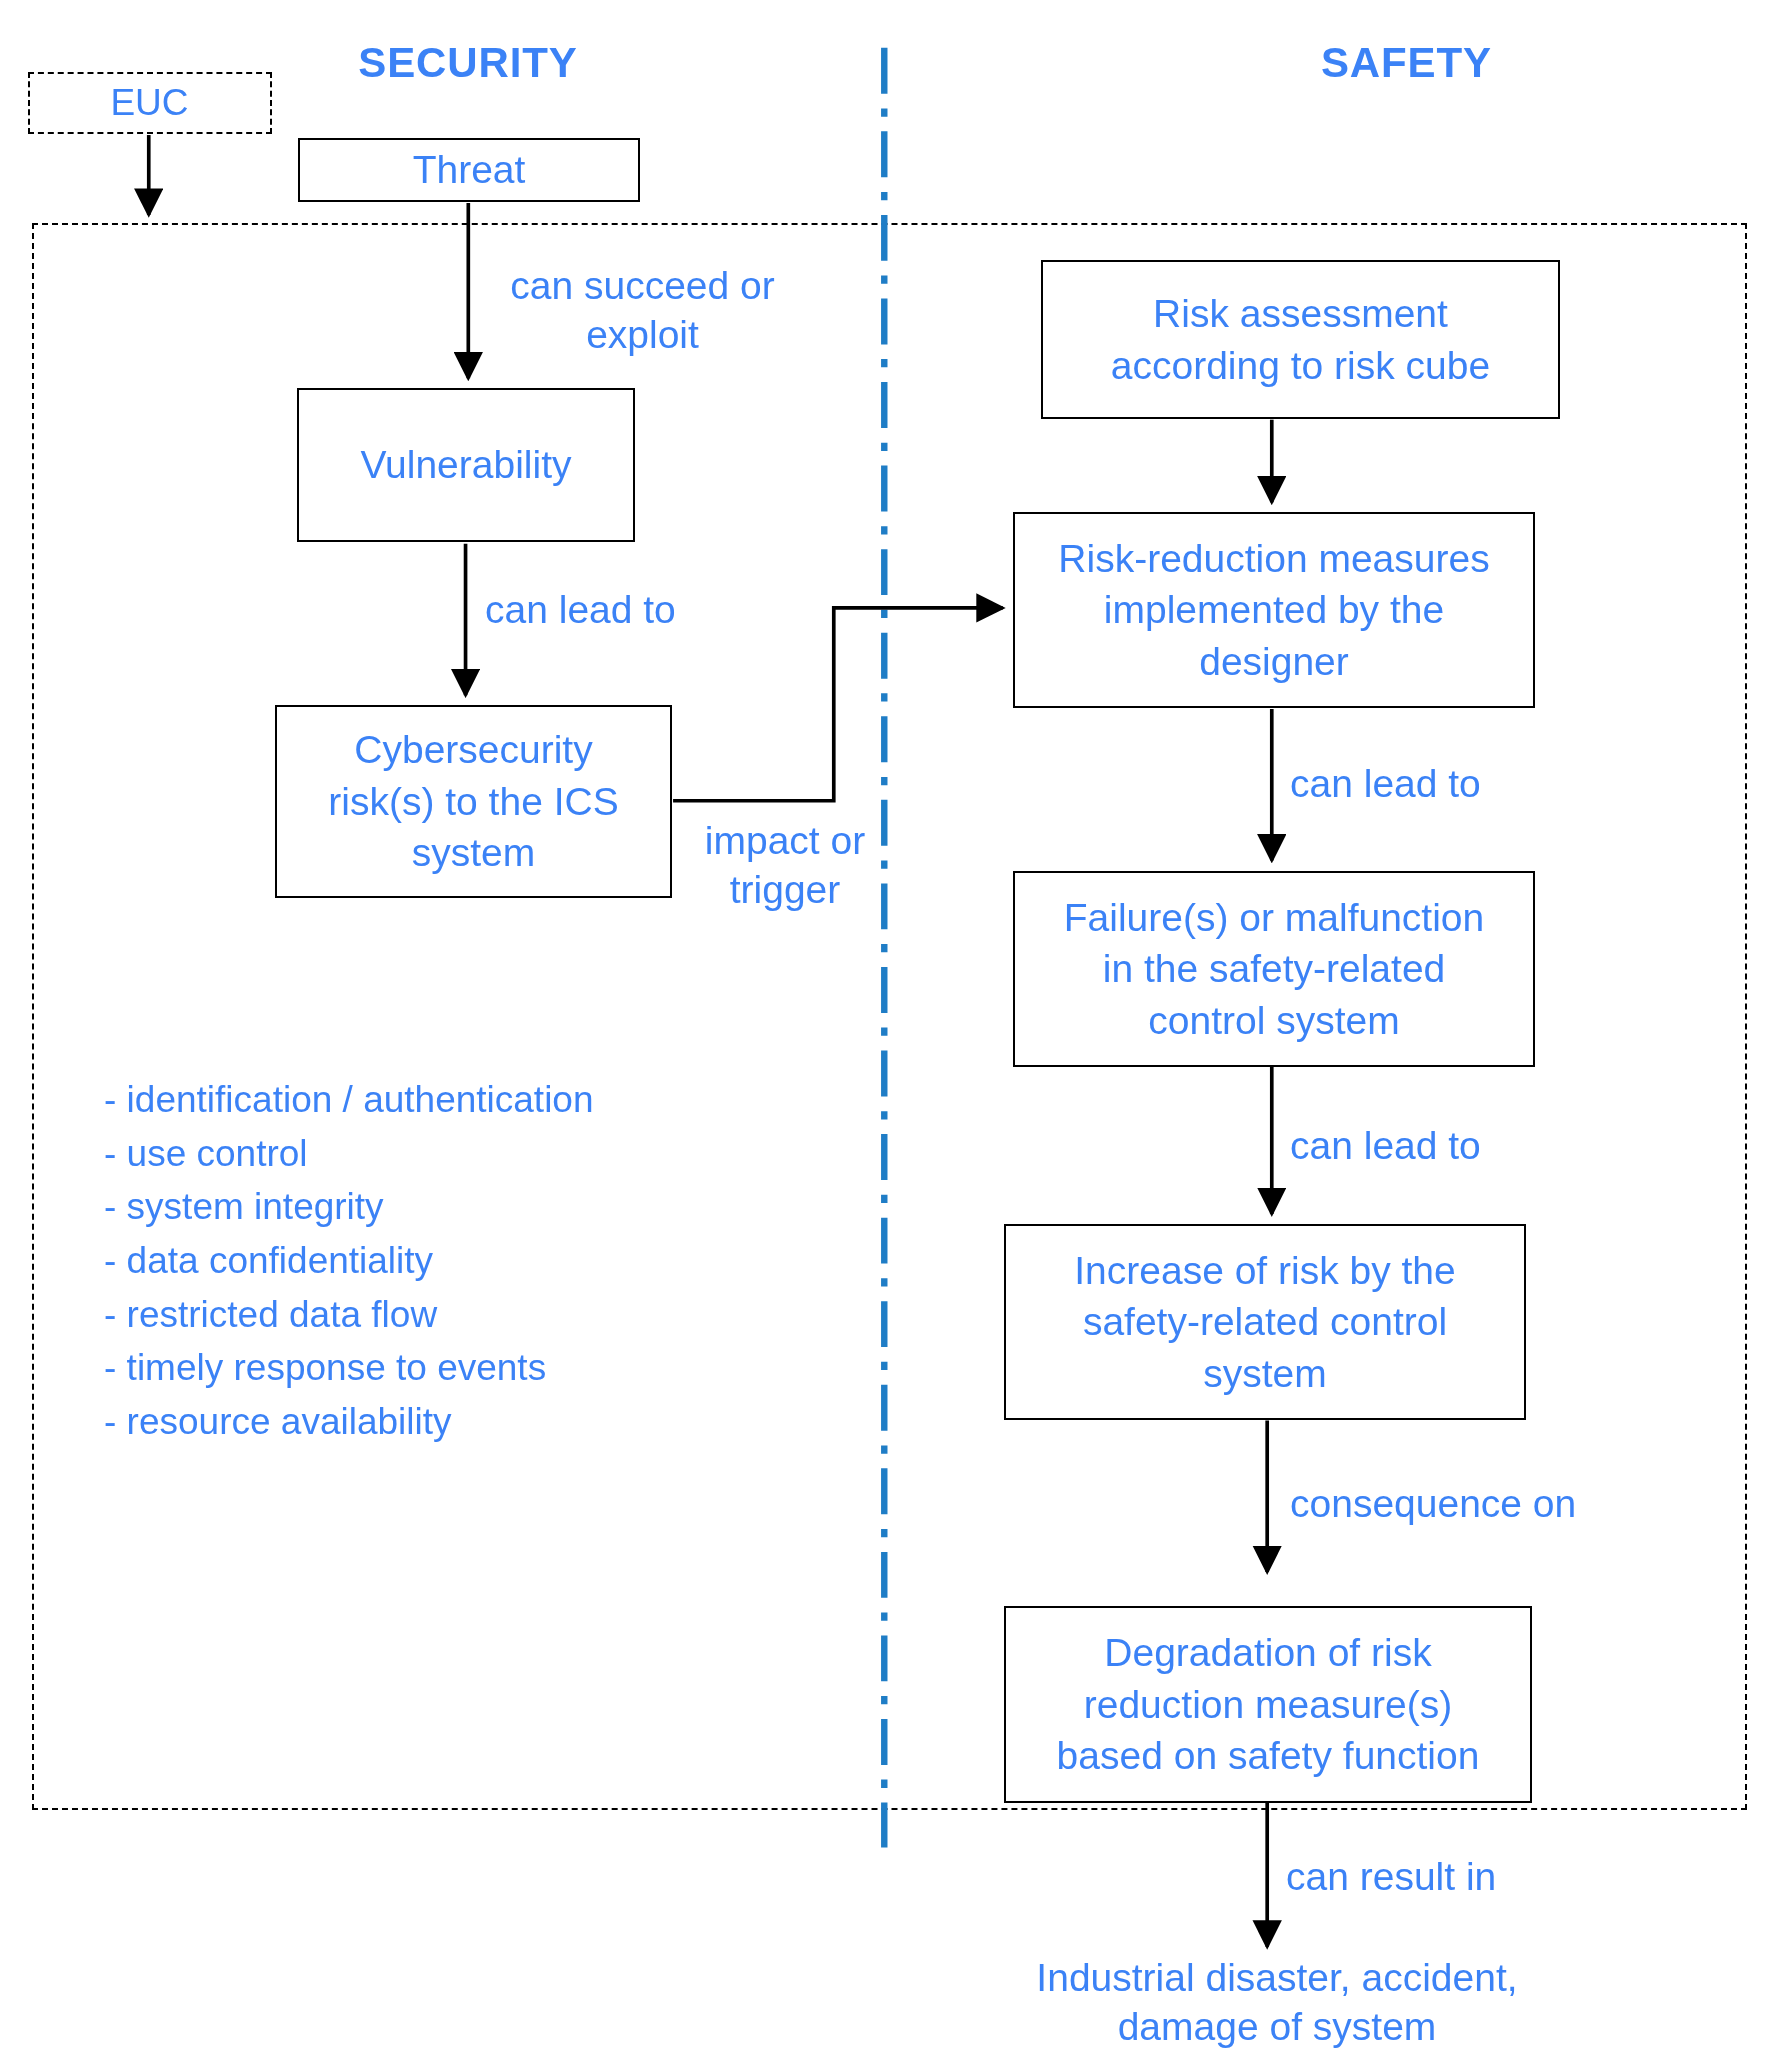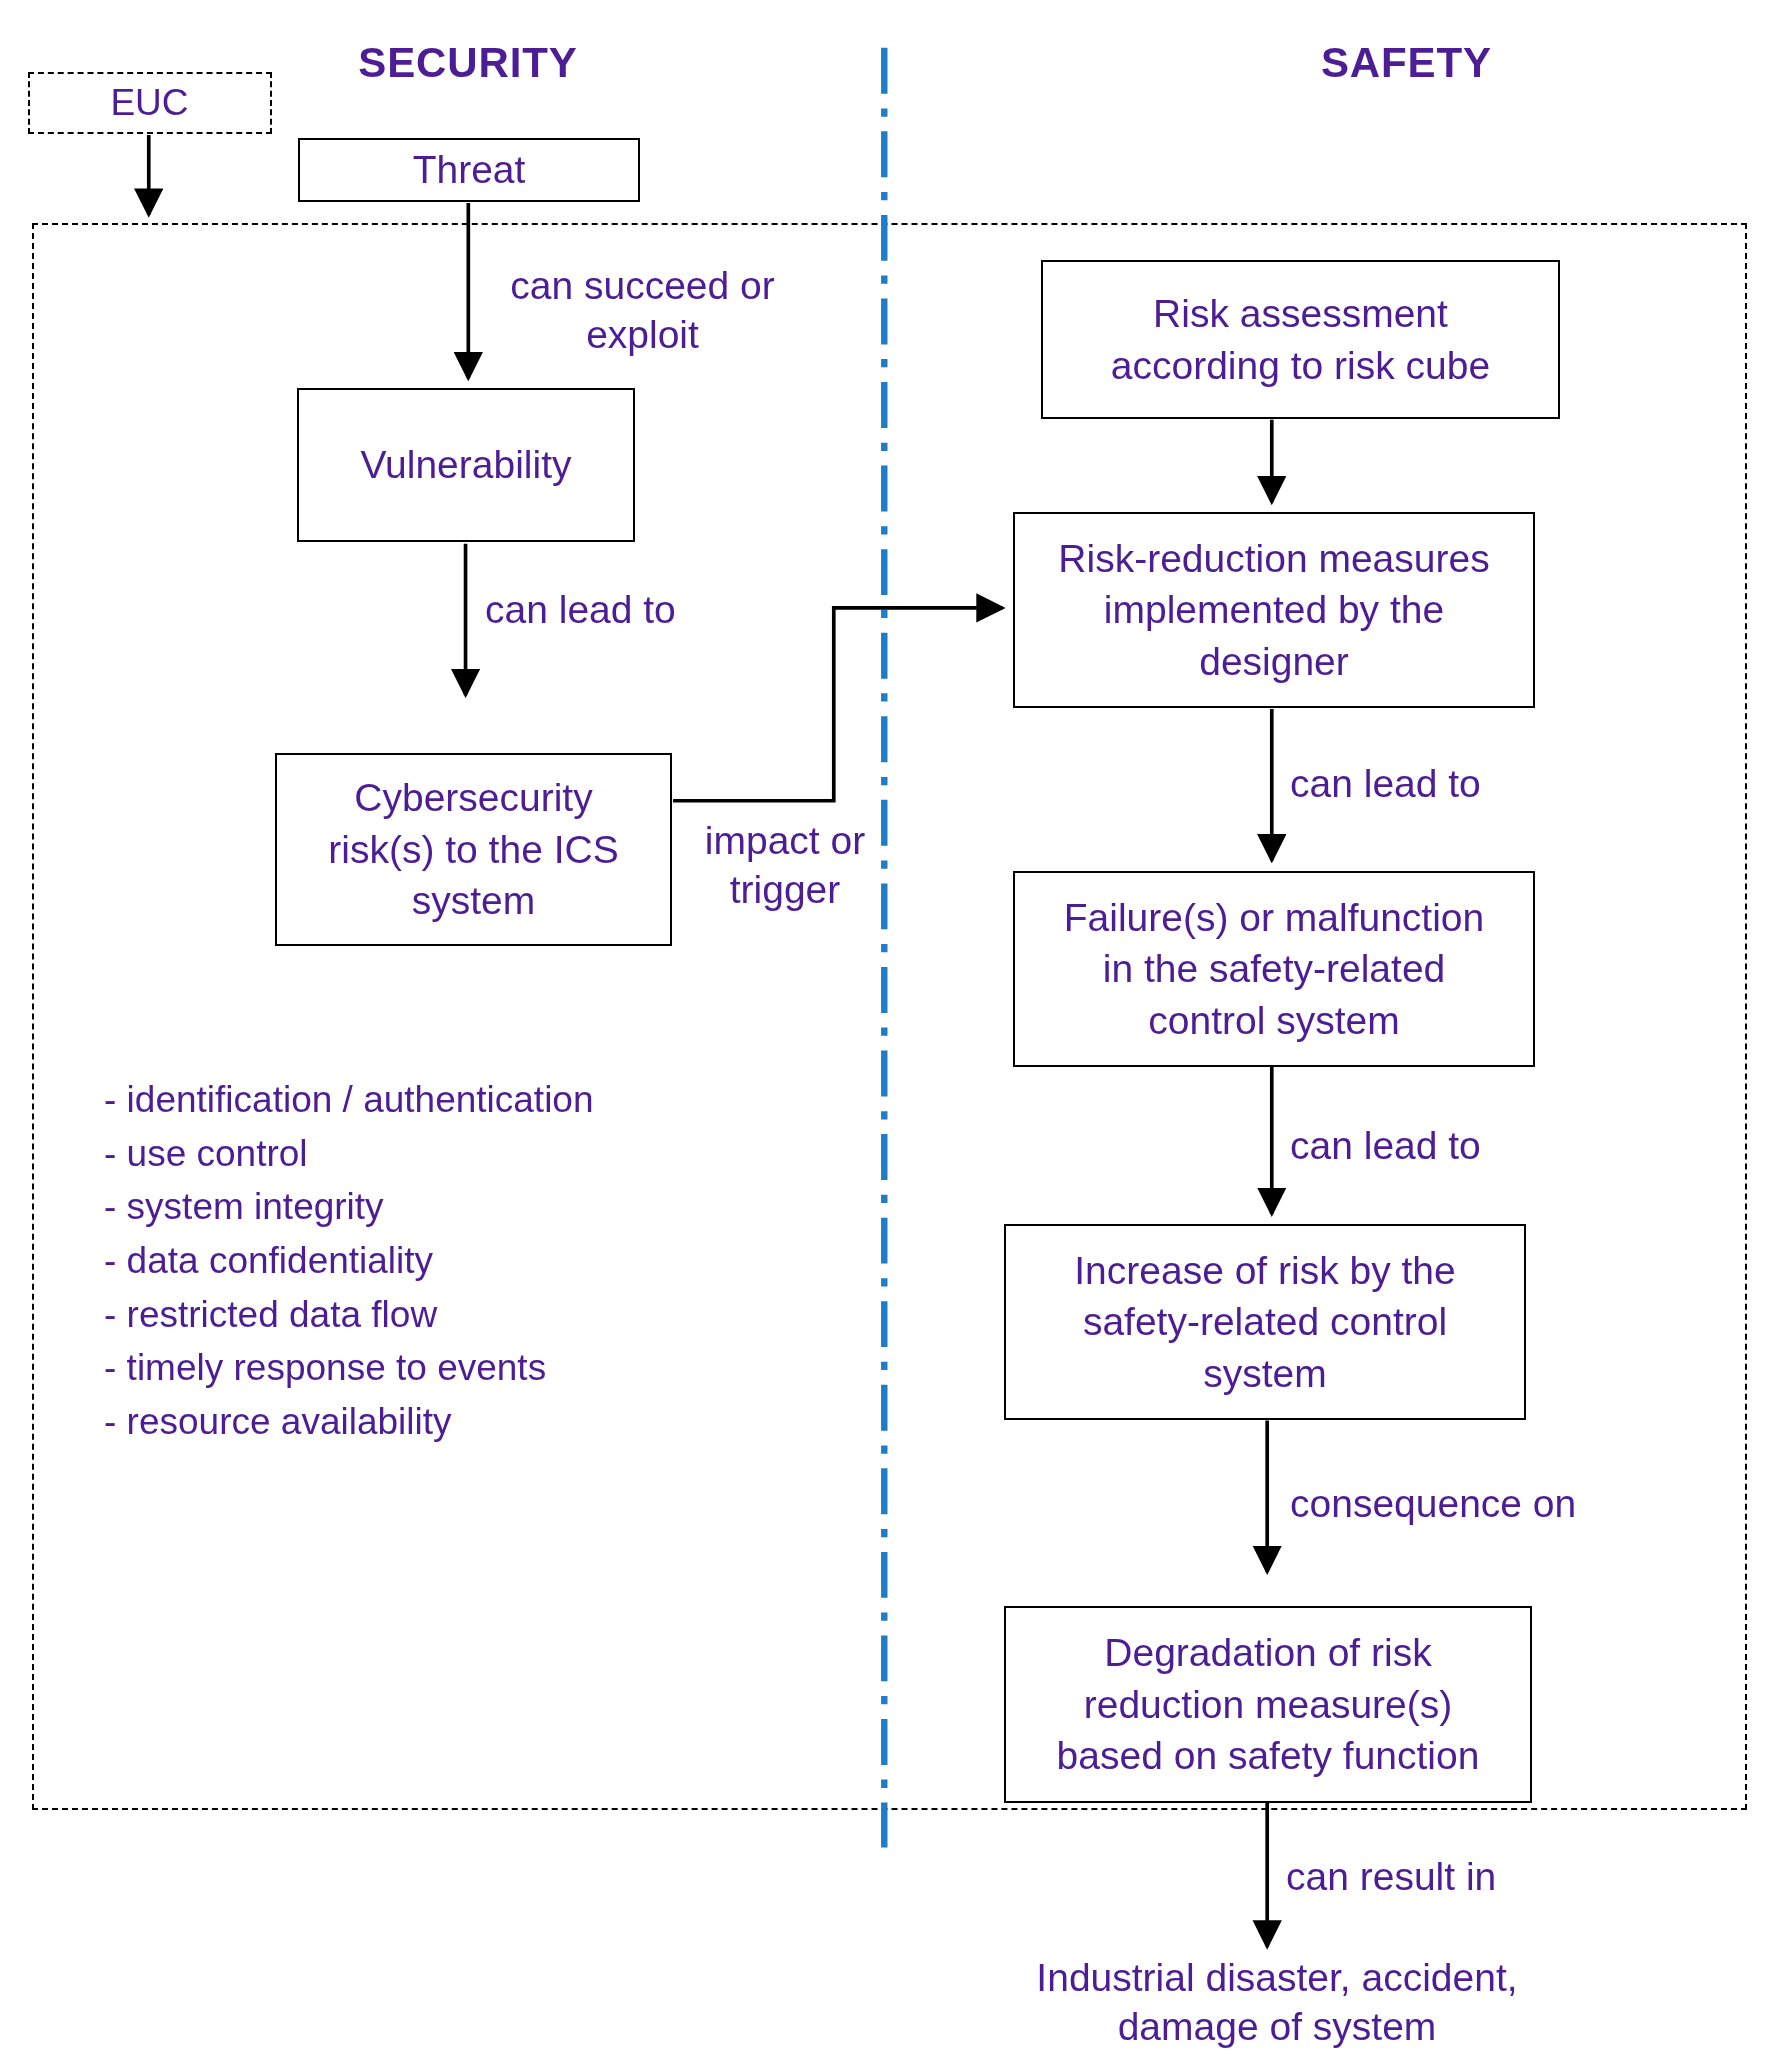--- a/index.html
+++ b/index.html
@@ -2,21 +2,21 @@
 <html style="font-size:14.7px"><head>
 <meta charset="utf-8">
 <style>
   html,body{margin:0;padding:0;background:#ffffff;}
   #canvas{
     position:relative;
     width:1786px;
     height:2068px;
     background:#ffffff;
     font-family:"Liberation Sans", sans-serif;
-    color:#4c1d95;
+    color:#3b82f6;
     overflow:hidden;
   }
   .abs{position:absolute;box-sizing:border-box;}
   .hdr{
     font-size:42px;
     font-weight:bold;
     text-align:center;
     letter-spacing:0.9px;
   }
   .node{
@@ -100,21 +100,21 @@
   <div class="abs hdr" style="left:978px;top:39px;width:514px;text-align:right;">SAFETY</div>
 
   <div class="abs dashedbox" style="left:27.5px;top:72px;width:244px;height:62px;">
     <span>EUC</span>
   </div>
 
   <div class="abs node" style="left:298px;top:138px;width:342px;height:64px;">Threat</div>
 
   <div class="abs node" style="left:297px;top:388px;width:338px;height:154px;">Vulnerability</div>
 
-  <div class="abs node" style="left:275px;top:705px;width:397px;height:193px;margin-top:48px;">Cybersecurity
+  <div class="abs node" style="left:275px;top:705px;width:397px;height:193px;">Cybersecurity
 risk(s) to the ICS
 system</div>
 
   <div class="abs node" style="left:1041px;top:260px;width:519px;height:159px;">Risk assessment
 according to risk cube</div>
 
   <div class="abs node" style="left:1013px;top:512px;width:522px;height:196px;">Risk-reduction measures
 implemented by the
 designer</div>
 

